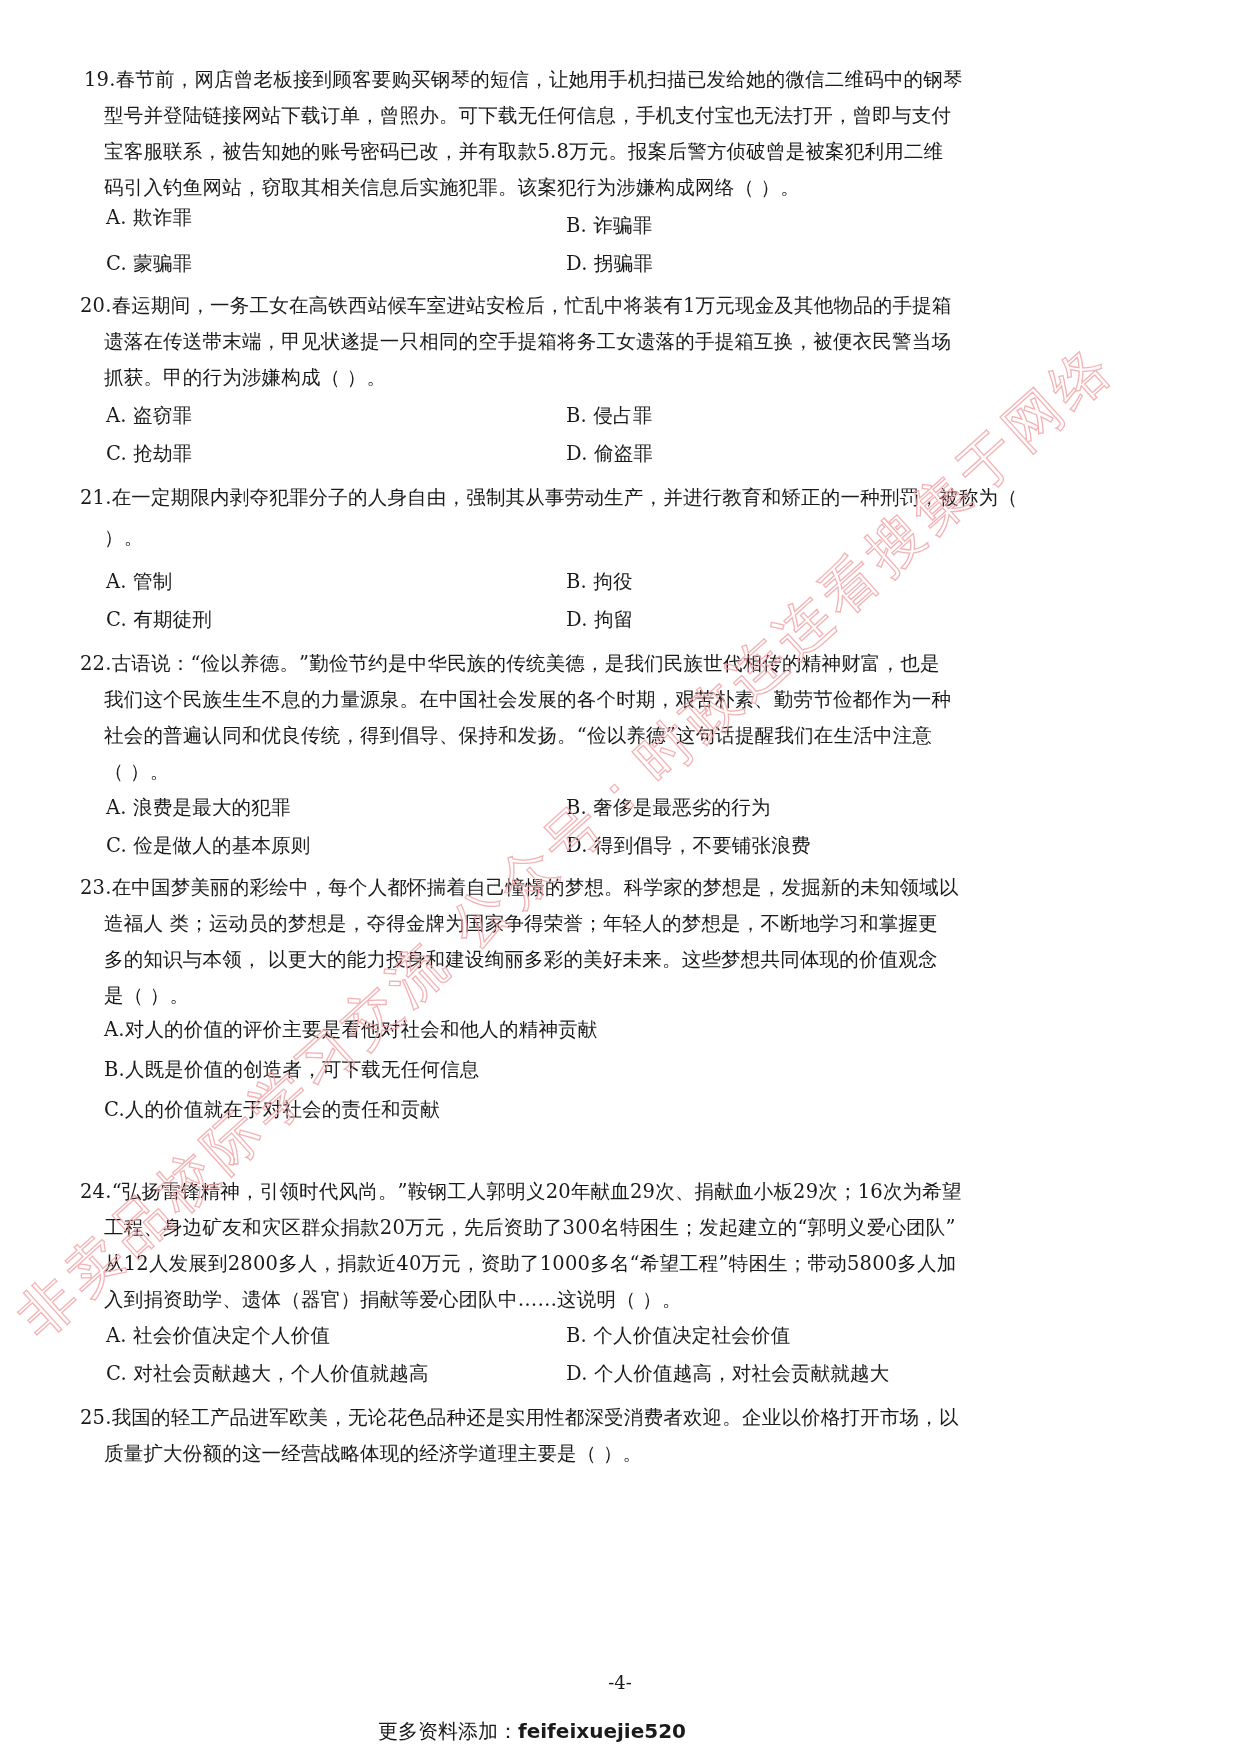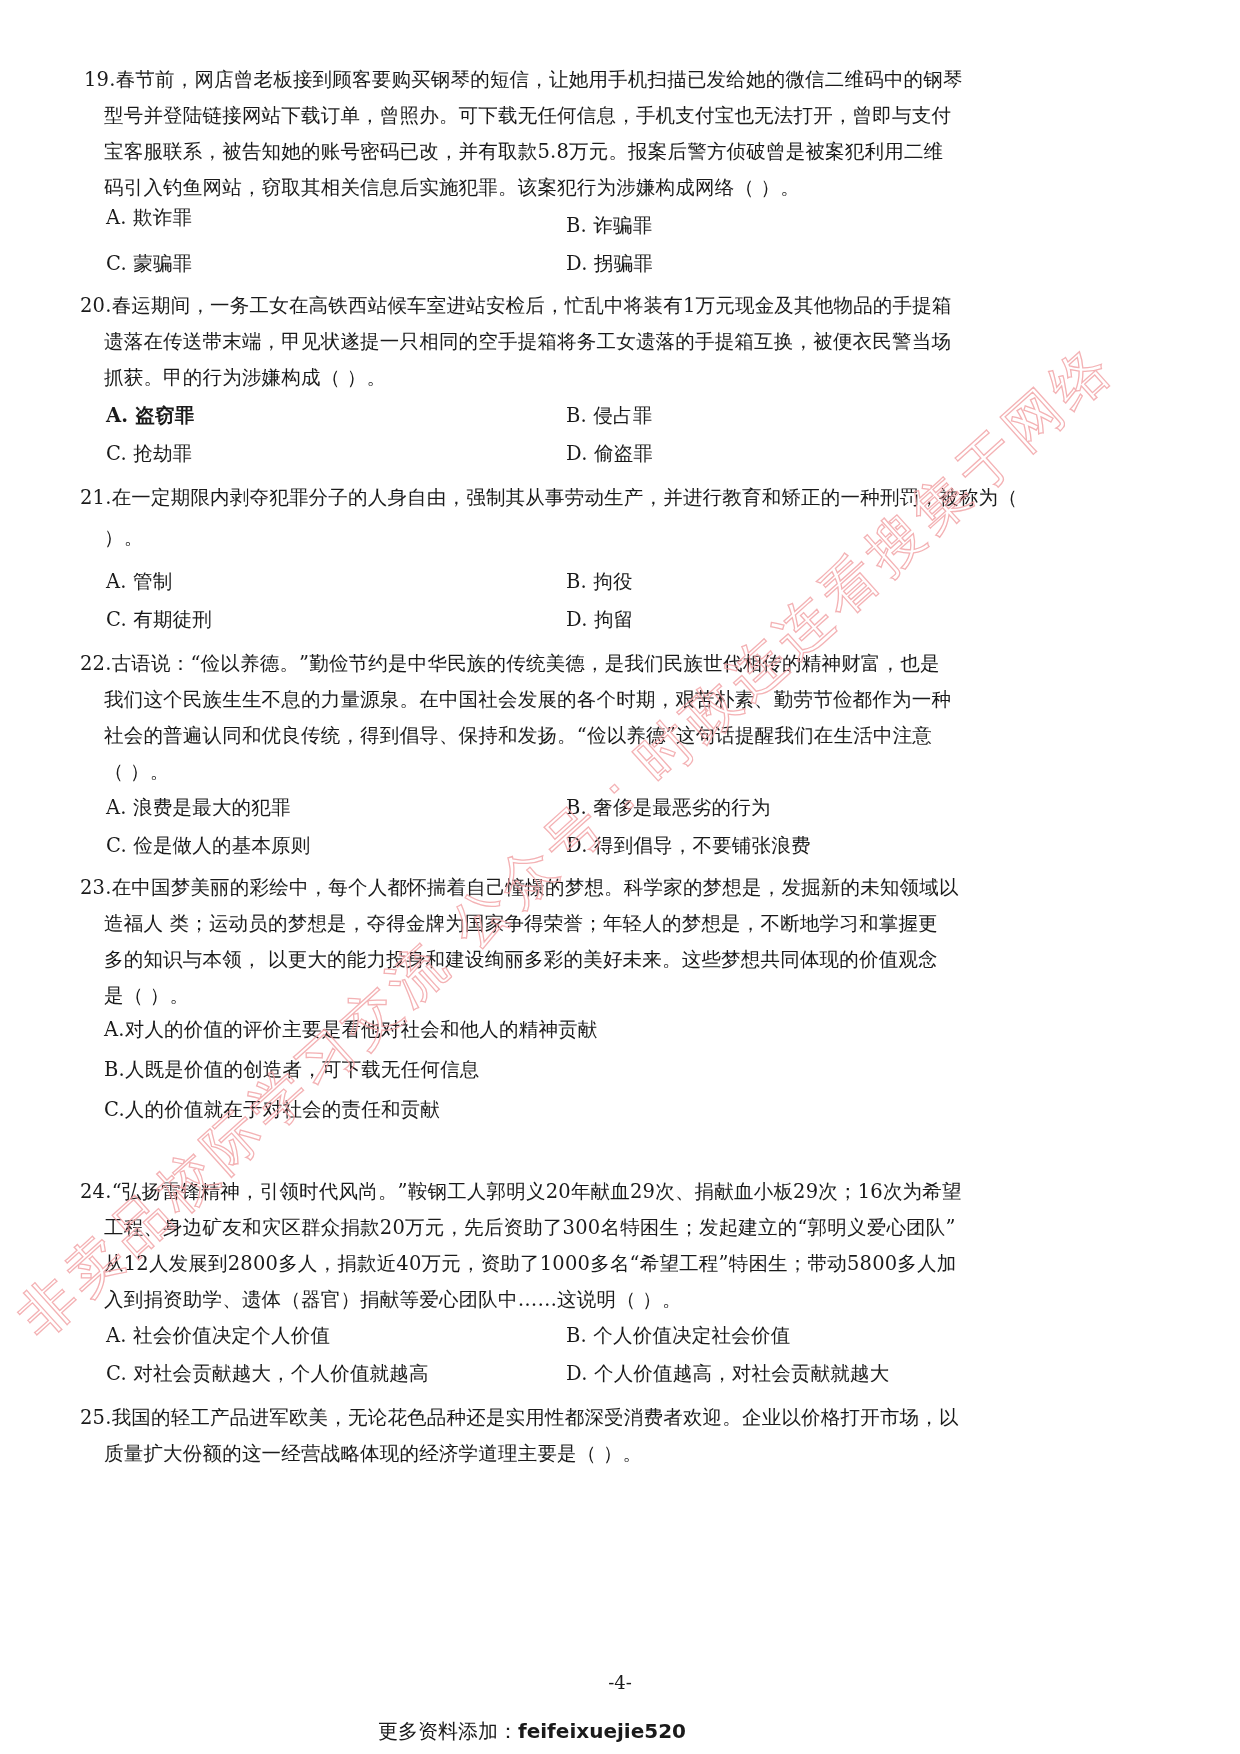--- a/index.html
+++ b/index.html
@@ -79,21 +79,21 @@
   <div class="line" style="left:104px;top:138px;">宝客服联系，被告知她的账号密码已改，并有取款5.8万元。报案后警方侦破曾是被案犯利用二维</div>
   <div class="line" style="left:104px;top:174px;">码引入钓鱼网站，窃取其相关信息后实施犯罪。该案犯行为涉嫌构成网络（ ）。</div>
   <div class="line" style="left:106px;top:204px;">A. 欺诈罪</div>
   <div class="line" style="left:566px;top:212px;">B. 诈骗罪</div>
   <div class="line" style="left:106px;top:250px;">C. 蒙骗罪</div>
   <div class="line" style="left:566px;top:250px;">D. 拐骗罪</div>
 
   <div class="line" style="left:80px;top:292px;"><span>20.</span><span>春运期间，一务工女在高铁西站候车室进站安检后，忙乱中将装有1万元现金及其他物品的手提箱</span></div>
   <div class="line" style="left:104px;top:328px;">遗落在传送带末端，甲见状遂提一只相同的空手提箱将务工女遗落的手提箱互换，被便衣民警当场</div>
   <div class="line" style="left:104px;top:364px;">抓获。甲的行为涉嫌构成（ ）。</div>
-  <div class="line" style="left:106px;top:402px;font-weight:bold;">A. 盗窃罪</div>
+  <div class="line" style="left:106px;top:402px;">A. 盗窃罪</div>
   <div class="line" style="left:566px;top:402px;">B. 侵占罪</div>
   <div class="line" style="left:106px;top:440px;">C. 抢劫罪</div>
   <div class="line" style="left:566px;top:440px;">D. 偷盗罪</div>
 
   <div class="line" style="left:80px;top:484px;"><span>21.</span><span>在一定期限内剥夺犯罪分子的人身自由，强制其从事劳动生产，并进行教育和矫正的一种刑罚，被称为（</span></div>
   <div class="line" style="left:104px;top:524px;">）。</div>
   <div class="line" style="left:106px;top:568px;">A. 管制</div>
   <div class="line" style="left:566px;top:568px;">B. 拘役</div>
   <div class="line" style="left:106px;top:606px;">C. 有期徒刑</div>
   <div class="line" style="left:566px;top:606px;">D. 拘留</div>

